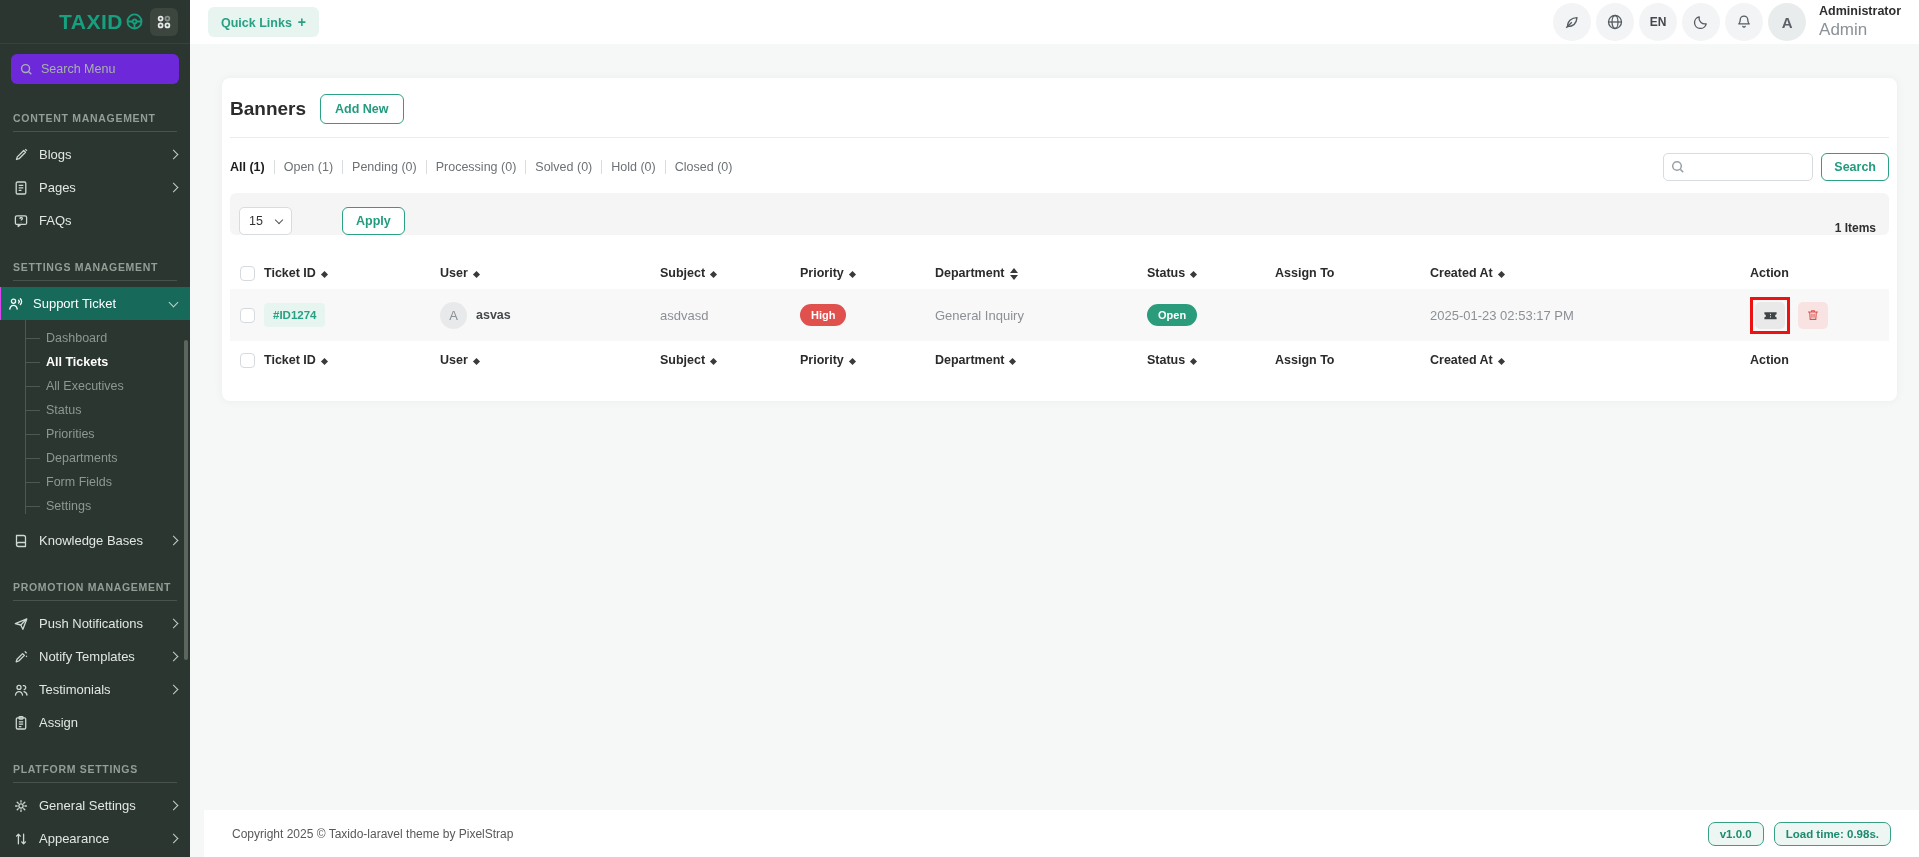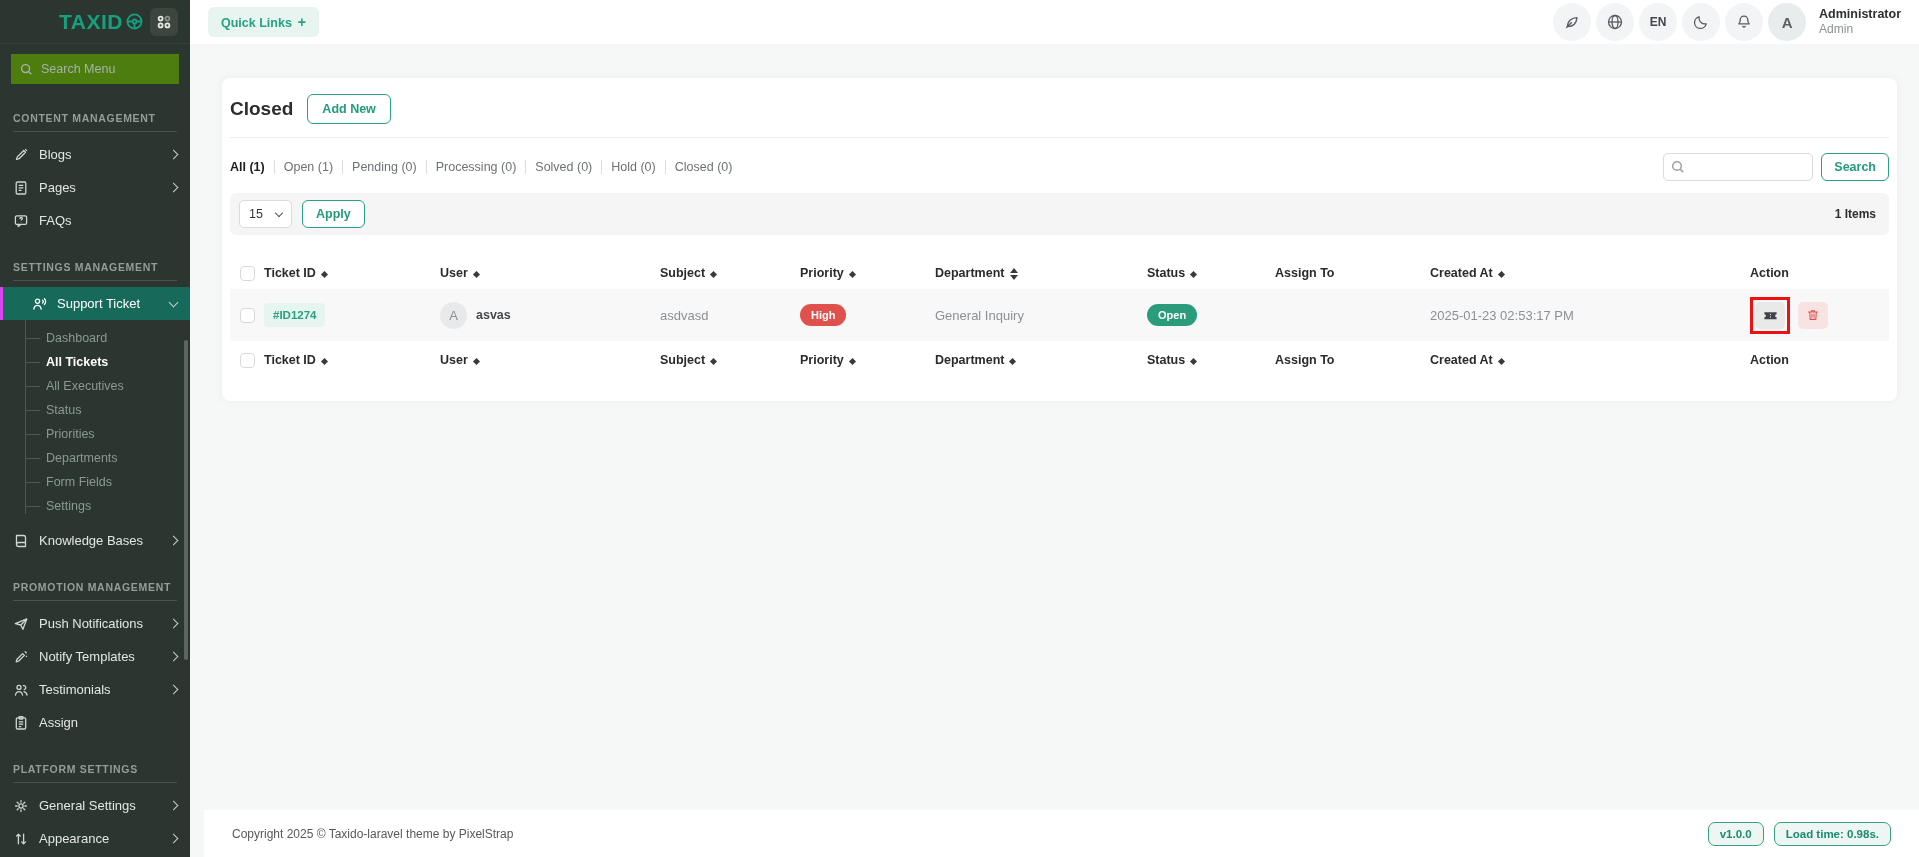--- a/index.html
+++ b/index.html
@@ -3,65 +3,65 @@
 <meta charset="utf-8">
 <style>
   * { box-sizing: border-box; margin: 0; padding: 0; }
   html,body { width:1919px; height:857px; overflow:hidden; font-family:"Liberation Sans",sans-serif; background:#f6f7f7; }
 
   
   .sidebar { position:fixed; left:0; top:0; width:190px; height:857px; background:#2b3630; color:#d6dcd8; z-index:5; }
   .logo-row { height:44px; display:flex; align-items:center; justify-content:space-between; padding:0 12px; border-bottom:1px solid #37423b; }
   .logo { display:flex; align-items:center; gap:1px; color:#17a07f; font-weight:bold; font-size:21px; letter-spacing:.5px;margin-left:47px; }
   .grid-btn { width:28px; height:28px; background:#3c463f; border-radius:6px; display:flex; align-items:center; justify-content:center; cursor:pointer; }
-  .search-menu { margin:10px 11px 4px; background:#4d7c0f; border-radius:0; height:30px; display:flex; align-items:center; gap:8px; padding:0 9px; }
+  .search-menu { margin:10px 11px 4px; background:#6d28d9; border-radius:6px; height:30px; display:flex; align-items:center; gap:8px; padding:0 9px; }
   .search-menu input { background:transparent; border:none; outline:none; color:#cfd6d1; font-size:12.5px; width:120px; font-family:inherit; }
   .search-menu input::placeholder { color:#a7b2ab; }
   .section-title { padding:24px 13px 7px; font-size:10.5px; font-weight:bold; letter-spacing:.7px; color:#939e97; }
   .section-divider { border:none; border-top:1px solid #49534c; margin:0 13px 6px; }
   .nav-item { height:33px; display:flex; align-items:center; gap:10px; padding:0 13px; font-size:13px; color:#e2e7e3; cursor:pointer; }
   .nav-item .chev-r { margin-left:auto; }
-  .nav-item.active { background:#17695a; border-left:3px solid #d946ef; padding-left:28px; color:#fff; }
+  .nav-item.active { background:#17695a; border-left:1px solid #d946ef; padding-left:6px; color:#fff; }
   .chev-r, .chev-d { width:7px; height:7px; border-top:1.6px solid #c7cfc9; border-right:1.6px solid #c7cfc9; display:inline-block; }
   .chev-r { transform:rotate(45deg); }
   .chev-d { transform:rotate(135deg); margin-left:auto; margin-bottom:3px; }
   .submenu { position:relative; padding:6px 0 6px; }
   .submenu::before { content:""; position:absolute; left:25px; top:0; bottom:10px; border-left:1px solid #4d5852; }
   .sub-item { height:24px; display:flex; align-items:center; padding-left:46px; position:relative; font-size:12.5px; color:#8d9892; cursor:pointer; }
   .sub-item::before { content:""; position:absolute; left:25px; width:15px; border-top:1px solid #4d5852; }
   .sub-item.active { color:#ffffff; font-weight:bold; }
   .side-scroll { position:absolute; right:2px; top:340px; width:4px; height:320px; background:#5c665f; border-radius:2px; }
 
   
   .topbar { position:fixed; left:190px; right:0; top:0; height:44px; background:#fff; display:flex; align-items:center; padding:0 18px; z-index:4; }
   .quick-links { background:#e7f4ef; color:#27a083; font-weight:bold; font-size:12.5px; border:none; border-radius:6px; padding:7px 13px; display:flex; align-items:flex-end; gap:6px; cursor:pointer; font-family:inherit; }
   .top-right { margin-left:auto; display:flex; align-items:center; gap:5px; }
   .circle-btn { width:38px; height:38px; border-radius:50%; background:#f3f4f5; display:flex; align-items:center; justify-content:center; cursor:pointer; font-size:12px; font-weight:bold; color:#42474c; }
   .avatar { width:38px; height:38px; border-radius:50%; background:#e9ecec; display:flex; align-items:center; justify-content:center; font-size:15px; font-weight:bold; color:#5a6066; cursor:pointer; }
   .user-info { margin-left:8px; line-height:1.25; }
   .user-name { font-size:12.5px; font-weight:bold; color:#2f2f2f; }
-  .user-role { font-size:12px; color:#8b9196; }
+  .user-role { font-size:17px; color:#8b9196; }
 
   
   .main { position:fixed; left:190px; top:44px; right:0; bottom:47px; background:#f6f7f7; overflow:hidden; }
   .card { margin:34px 22px 0 32px; background:#fff; border-radius:8px; box-shadow:0 0 10px rgba(40,40,40,.05); padding:12px 8px 22px; }
   .card-header { display:flex; align-items:center; gap:14px; padding:4px 0 13px; border-bottom:1px solid #ececec; }
   .page-title { font-size:19px; font-weight:bold; color:#2c2c2c; }
   .btn-outline { background:#fff; border:1px solid #2aa184; color:#239b7e; font-weight:bold; font-size:12.5px; border-radius:6px; padding:7px 14px; cursor:pointer; font-family:inherit; }
   .toolbar { display:flex; align-items:center; margin:15px 0 12px; }
   .tabs { display:flex; align-items:center; }
   .tab { font-size:12.5px; color:#6d7276; cursor:pointer; white-space:nowrap; }
   .tab.active { color:#1d1d1d; font-weight:bold; }
   .tab-sep { width:1px; height:14px; background:#d9dde0; margin:0 9px; }
   .table-search { margin-left:auto; display:flex; align-items:center;padding-left:41px; }
   .search-box { position:relative; width:150px; height:28px; }
   .search-box input { width:100%; height:100%; border:1px solid #d8dcdf; border-radius:5px; padding:0 8px 0 28px; font-size:12.5px; outline:none; font-family:inherit; }
   .search-box svg { position:absolute; left:8px; top:7px; }
   .search-btn { margin-left:8px; height:28px; padding:0 12px; }
-  .filter-band { background:#f5f5f6; border-radius:6px; height:42px; display:flex; align-items:center; padding:0 9px; }
+  .filter-band { background:#f5f5f6; border-radius:6px; height:42px; display:flex; align-items:flex-end; padding:0 9px;gap:40px; }
   .per-page { width:53px; height:28px; background:#fff; border:1px solid #d8dcdf; border-radius:5px; display:flex; align-items:center; justify-content:space-between; padding:0 9px; font-size:12.5px; color:#333; cursor:pointer; }
   .per-page .chev { width:6px; height:6px; border-top:1.5px solid #555; border-right:1.5px solid #555; transform:rotate(135deg); margin-bottom:3px; }
   .apply-btn { margin-left:10px; height:28px; padding:0 13px; }
   .items-count { margin-left:auto; font-size:12px; font-weight:bold; color:#2f2f2f; padding-right:4px; }
 
   table { width:100%; border-collapse:collapse; table-layout:fixed; margin-top:22px; }
   th { text-align:left; font-size:12.5px; font-weight:bold; color:#2b2b2b; height:32px; padding:0 4px; vertical-align:middle; white-space:nowrap; }
   td { font-size:13px; color:#8b9095; height:52px; padding:0 4px; vertical-align:middle; }
   tr.data-row { background:#f8f8f9; }
   tr.foot-row th { height:38px; }
@@ -320,21 +320,21 @@
     <div class="user-info">
       <div class="user-name">Administrator</div>
       <div class="user-role">Admin</div>
     </div>
   </div>
 </header>
 
 <main class="main">
   <section class="card">
     <div class="card-header">
-      <h1 class="page-title">Closed</h1>
+      <h1 class="page-title">Banners</h1>
       <button class="btn-outline">Add New</button>
     </div>
 
     <div class="toolbar">
       <div class="tabs">
         <span class="tab active">All (1)</span>
         <span class="tab-sep"></span>
         <span class="tab">Open (1)</span>
         <span class="tab-sep"></span>
         <span class="tab">Pending (0)</span>

